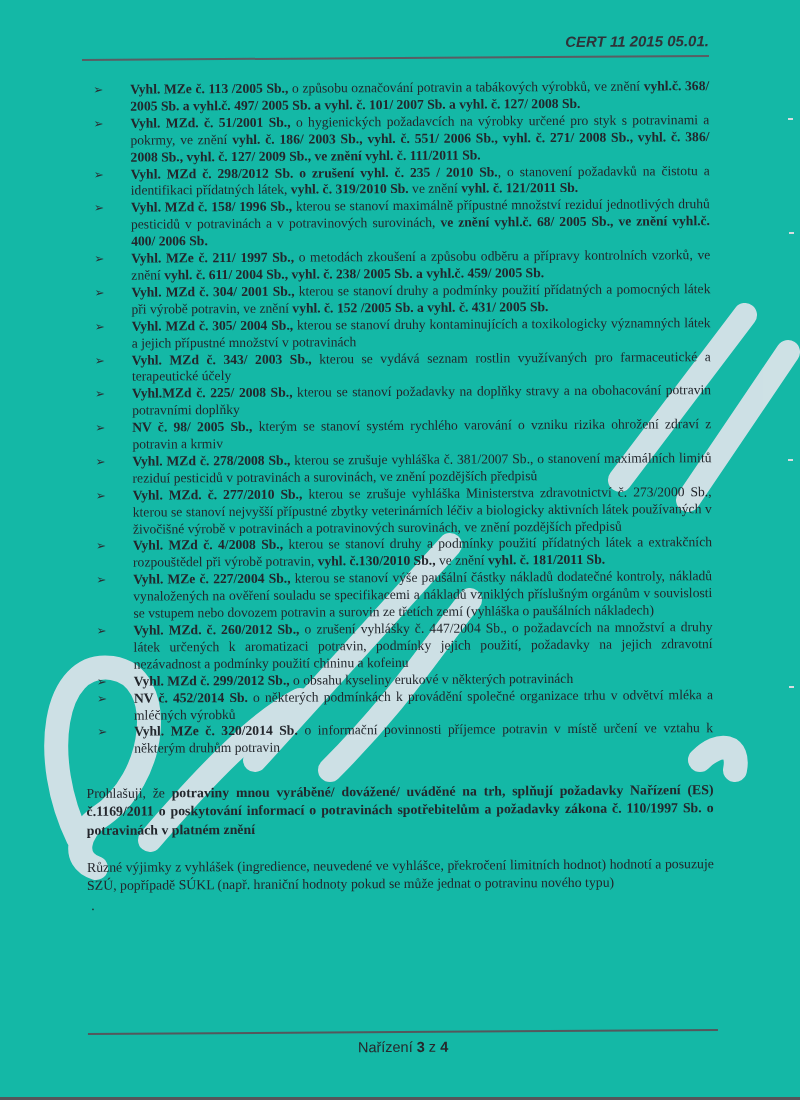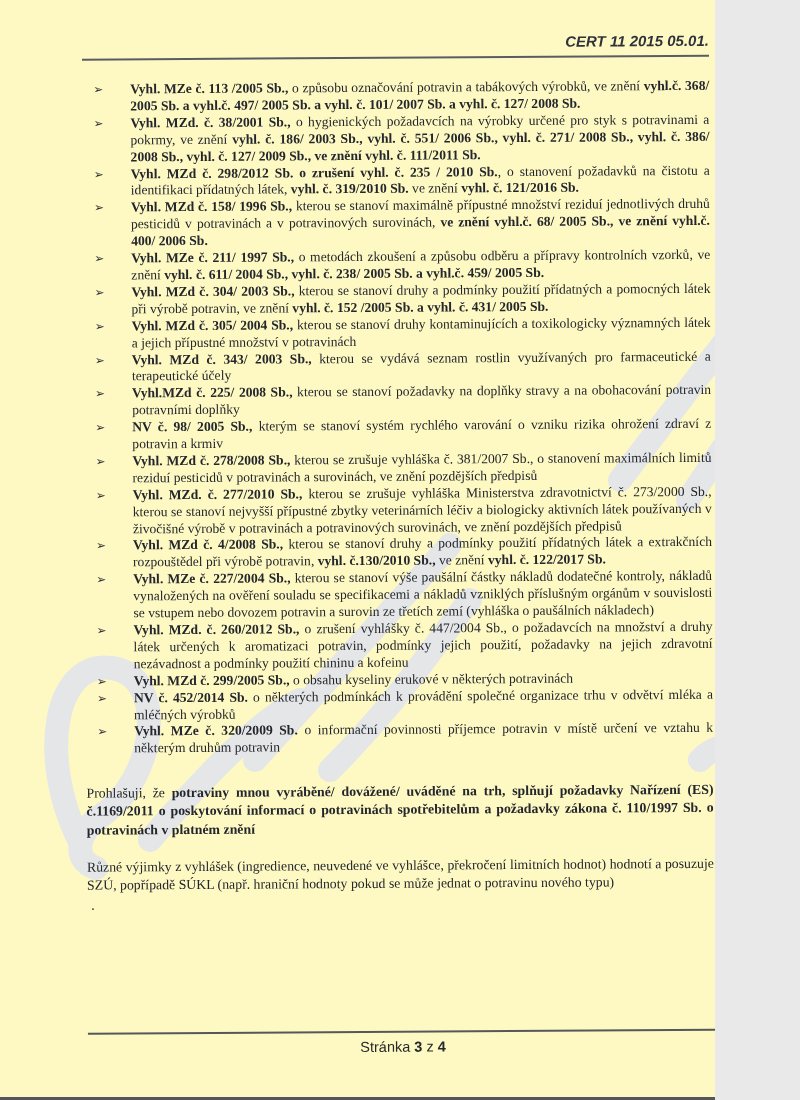--- a/index.html
+++ b/index.html
@@ -2,22 +2,22 @@
 <html lang="cs"><head>
 <meta charset="utf-8">
 <style>
   html,body{margin:0;padding:0;}
   body{
     width:800px;height:1100px;
     background:#e9e9e9;
     font-family:"Liberation Serif", serif;
   }
   .page{
-    position:relative;width:715px;height:1100px;
-    background:#fef9c3;overflow:hidden;
+    position:relative;width:800px;height:1100px;
+    background:#14b8a6;overflow:hidden;
     color:#24272e;
   }
   .skew{
     position:absolute;inset:0;
     transform:rotate(-0.35deg);
     transform-origin:50% 50%;
   }
   .watermark{
     position:absolute;inset:0;z-index:0;pointer-events:none;
   }
@@ -115,37 +115,37 @@
 
       <div class="content">
 
         <div id="reg-list">
             <div class="bullet">
               <span class="marker">➢</span>
               <span class="text"><span class="b">Vyhl. MZe č. 113 /2005 Sb.,</span><span> o způsobu označování potravin a tabákových výrobků, ve znění </span><span class="b">vyhl.č. 368/ 2005 Sb. a vyhl.č. 497/ 2005 Sb. a vyhl. č. 101/ 2007 Sb. a vyhl. č. 127/ 2008 Sb.</span></span>
             </div>
             <div class="bullet">
               <span class="marker">➢</span>
-              <span class="text"><span class="b">Vyhl. MZd. č. 38/2001 Sb.,</span><span> o hygienických požadavcích na výrobky určené pro styk s potravinami a pokrmy, ve znění </span><span class="b">vyhl. č. 186/ 2003 Sb., vyhl. č. 551/ 2006 Sb., vyhl. č. 271/ 2008 Sb., vyhl. č. 386/ 2008 Sb., vyhl. č. 127/ 2009 Sb., ve znění vyhl. č. 111/2011 Sb.</span></span>
-            </div>
-            <div class="bullet">
-              <span class="marker">➢</span>
-              <span class="text"><span class="b">Vyhl. MZd č. 298/2012 Sb. o zrušení vyhl. č. 235 / 2010 Sb.</span><span>, o stanovení požadavků na čistotu a identifikaci přídatných látek, </span><span class="b">vyhl. č. 319/2010 Sb.</span><span> ve znění </span><span class="b">vyhl. č. 121/2016 Sb.</span></span>
+              <span class="text"><span class="b">Vyhl. MZd. č. 51/2001 Sb.,</span><span> o hygienických požadavcích na výrobky určené pro styk s potravinami a pokrmy, ve znění </span><span class="b">vyhl. č. 186/ 2003 Sb., vyhl. č. 551/ 2006 Sb., vyhl. č. 271/ 2008 Sb., vyhl. č. 386/ 2008 Sb., vyhl. č. 127/ 2009 Sb., ve znění vyhl. č. 111/2011 Sb.</span></span>
+            </div>
+            <div class="bullet">
+              <span class="marker">➢</span>
+              <span class="text"><span class="b">Vyhl. MZd č. 298/2012 Sb. o zrušení vyhl. č. 235 / 2010 Sb.</span><span>, o stanovení požadavků na čistotu a identifikaci přídatných látek, </span><span class="b">vyhl. č. 319/2010 Sb.</span><span> ve znění </span><span class="b">vyhl. č. 121/2011 Sb.</span></span>
             </div>
             <div class="bullet">
               <span class="marker">➢</span>
               <span class="text"><span class="b">Vyhl. MZd č. 158/ 1996 Sb.,</span><span> kterou se stanoví maximálně přípustné množství reziduí jednotlivých druhů pesticidů v potravinách a v potravinových surovinách, </span><span class="b">ve znění vyhl.č. 68/ 2005 Sb., ve znění vyhl.č. 400/ 2006 Sb.</span></span>
             </div>
             <div class="bullet">
               <span class="marker">➢</span>
               <span class="text"><span class="b">Vyhl. MZe č. 211/ 1997 Sb.,</span><span> o metodách zkoušení a způsobu odběru a přípravy kontrolních vzorků, ve znění </span><span class="b">vyhl. č. 611/ 2004 Sb., vyhl. č. 238/ 2005 Sb. a vyhl.č. 459/ 2005 Sb.</span></span>
             </div>
             <div class="bullet">
               <span class="marker">➢</span>
-              <span class="text"><span class="b">Vyhl. MZd č. 304/ 2003 Sb.,</span><span> kterou se stanoví druhy a podmínky použití přídatných a pomocných látek při výrobě potravin, ve znění </span><span class="b">vyhl. č. 152 /2005 Sb. a vyhl. č. 431/ 2005 Sb.</span></span>
+              <span class="text"><span class="b">Vyhl. MZd č. 304/ 2001 Sb.,</span><span> kterou se stanoví druhy a podmínky použití přídatných a pomocných látek při výrobě potravin, ve znění </span><span class="b">vyhl. č. 152 /2005 Sb. a vyhl. č. 431/ 2005 Sb.</span></span>
             </div>
             <div class="bullet">
               <span class="marker">➢</span>
               <span class="text"><span class="b">Vyhl. MZd č. 305/ 2004 Sb.,</span><span> kterou se stanoví druhy kontaminujících a toxikologicky významných látek a jejich přípustné množství v potravinách</span></span>
             </div>
             <div class="bullet">
               <span class="marker">➢</span>
               <span class="text"><span class="b">Vyhl. MZd č. 343/ 2003 Sb.,</span><span> kterou se vydává seznam rostlin využívaných pro farmaceutické a terapeutické účely</span></span>
             </div>
             <div class="bullet">
@@ -159,56 +159,56 @@
             <div class="bullet">
               <span class="marker">➢</span>
               <span class="text"><span class="b">Vyhl. MZd č. 278/2008 Sb.,</span><span> kterou se zrušuje vyhláška č. 381/2007 Sb., o stanovení maximálních limitů reziduí pesticidů v potravinách a surovinách, ve znění pozdějších předpisů</span></span>
             </div>
             <div class="bullet">
               <span class="marker">➢</span>
               <span class="text"><span class="b">Vyhl. MZd. č. 277/2010 Sb.,</span><span> kterou se zrušuje vyhláška Ministerstva zdravotnictví č. 273/2000 Sb., kterou se stanoví nejvyšší přípustné zbytky veterinárních léčiv a biologicky aktivních látek používaných v živočišné výrobě v potravinách a potravinových surovinách, ve znění pozdějších předpisů</span></span>
             </div>
             <div class="bullet">
               <span class="marker">➢</span>
-              <span class="text"><span class="b">Vyhl. MZd č. 4/2008 Sb.,</span><span> kterou se stanoví druhy a podmínky použití přídatných látek a extrakčních rozpouštědel při výrobě potravin, </span><span class="b">vyhl. č.130/2010 Sb.,</span><span> ve znění </span><span class="b">vyhl. č. 122/2017 Sb.</span></span>
+              <span class="text"><span class="b">Vyhl. MZd č. 4/2008 Sb.,</span><span> kterou se stanoví druhy a podmínky použití přídatných látek a extrakčních rozpouštědel při výrobě potravin, </span><span class="b">vyhl. č.130/2010 Sb.,</span><span> ve znění </span><span class="b">vyhl. č. 181/2011 Sb.</span></span>
             </div>
             <div class="bullet">
               <span class="marker">➢</span>
               <span class="text"><span class="b">Vyhl. MZe č. 227/2004 Sb.,</span><span> kterou se stanoví výše paušální částky nákladů dodatečné kontroly, nákladů vynaložených na ověření souladu se specifikacemi a nákladů vzniklých příslušným orgánům v souvislosti se vstupem nebo dovozem potravin a surovin ze třetích zemí (vyhláška o paušálních nákladech)</span></span>
             </div>
             <div class="bullet">
               <span class="marker">➢</span>
               <span class="text"><span class="b">Vyhl. MZd. č. 260/2012 Sb.,</span><span> o zrušení vyhlášky č. 447/2004 Sb., o požadavcích na množství a druhy látek určených k aromatizaci potravin, podmínky jejich použití, požadavky na jejich zdravotní nezávadnost a podmínky použití chininu a kofeinu</span></span>
             </div>
             <div class="bullet">
               <span class="marker">➢</span>
-              <span class="text"><span class="b">Vyhl. MZd č. 299/2005 Sb.,</span><span> o obsahu kyseliny erukové v některých potravinách</span></span>
+              <span class="text"><span class="b">Vyhl. MZd č. 299/2012 Sb.,</span><span> o obsahu kyseliny erukové v některých potravinách</span></span>
             </div>
             <div class="bullet">
               <span class="marker">➢</span>
               <span class="text"><span class="b">NV č. 452/2014 Sb.</span><span> o některých podmínkách k provádění společné organizace trhu v odvětví mléka a mléčných výrobků</span></span>
             </div>
             <div class="bullet">
               <span class="marker">➢</span>
-              <span class="text"><span class="b">Vyhl. MZe č. 320/2009 Sb.</span><span> o informační povinnosti příjemce potravin v místě určení ve vztahu k některým druhům potravin</span></span>
+              <span class="text"><span class="b">Vyhl. MZe č. 320/2014 Sb.</span><span> o informační povinnosti příjemce potravin v místě určení ve vztahu k některým druhům potravin</span></span>
             </div>
           </div>
 
         <p class="declaration" id="declaration"><span>Prohlašuji, že </span><span class="b">potraviny mnou vyráběné/ dovážené/ uváděné na trh, splňují požadavky Nařízení (ES) č.1169/2011 o poskytování informací o potravinách spotřebitelům a požadavky zákona č. 110/1997 Sb. o potravinách v platném znění</span></p>
 
         <p class="closing">
           <span>Různé výjimky z vyhlášek (ingredience, neuvedené ve vyhlášce, překročení limitních hodnot) hodnotí a posuzuje SZÚ, popřípadě SÚKL (např. hraniční hodnoty pokud se může jednat o potravinu nového typu)</span>
         </p>
 
         <p class="lone-period">.</p>
 
       </div>
 
       <div class="footer">
-        <span>Stránka</span>&nbsp;<span class="b">3</span>
+        <span>Nařízení</span>&nbsp;<span class="b">3</span>
         <span>z</span>
         <span class="b">4</span>
       </div>
 
     </div>
   </div>
 
   <div class="scan-bottom-edge"></div>
 
 </div>

